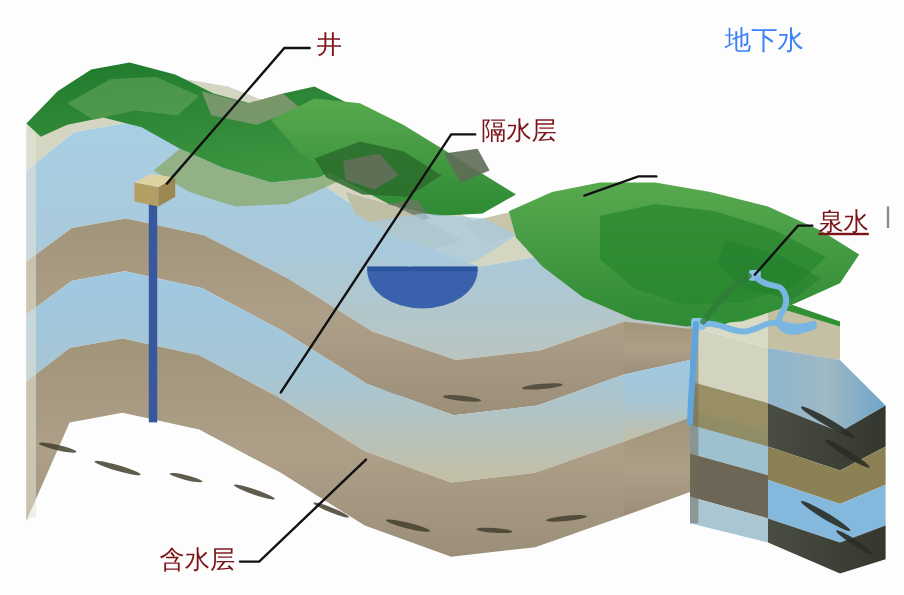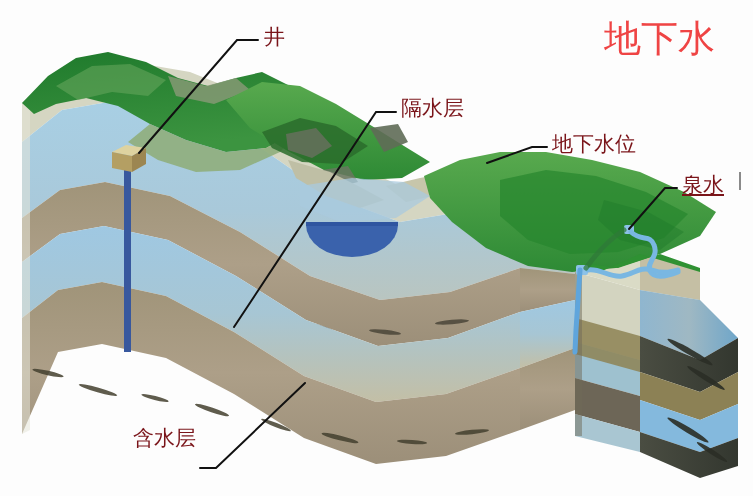--- a/index.html
+++ b/index.html
@@ -28,25 +28,25 @@
   .lbl {
     position: absolute;
     color: #7a1419;
     font-size: 21px;
     line-height: 1;
     white-space: nowrap;
     font-family: "DejaVu Sans", "Liberation Sans", sans-serif;
   }
   .lbl-title {
     position: absolute;
-    color: #ef4444;
-    font-size: 37px;
+    color: #3b82f6;
+    font-size: 22px;
     line-height: 1;
     white-space: nowrap;
-    font-family: Liberation Mono, monospace;
+    font-family: Liberation Serif, serif;
   }
 </style>
 </head>
 <body>
 
 <div id="stage">
 
   <svg id="diagram" viewBox="0 0 753 496">
     <defs>
       <linearGradient id="gAquiferTop" x1="0" y1="0" x2="0" y2="1">
@@ -221,21 +221,20 @@
       <path d="M 200 468 L 216 468 L 305 383"></path>
     </g>
 
     <rect x="739" y="172" width="2" height="18" fill="#8a8a8a"></rect>
   </svg>
 
   <div class="lbl-title" style="left:604px; top:23px;">地下水</div>
 
   <div class="lbl" style="left:264px; top:27px;">井</div>
 
-  <div class="lbl" style="left:401px; top:99px;font-family:Liberation Mono, monospace;">隔水层</div>
-
-  <div class="lbl" style="left:552px; top:134px;">地下水位</div>
+  <div class="lbl" style="left:401px; top:99px;">隔水层</div>
+
 
   <div class="lbl" style="left:682px; top:175px;text-decoration:underline;">泉水</div>
 
-  <div class="lbl" style="left:133px; top:428px;">含水层</div>
+  <div class="lbl" style="left:133px; top:456px;">含水层</div>
 
 </div>
 
 </body></html>

